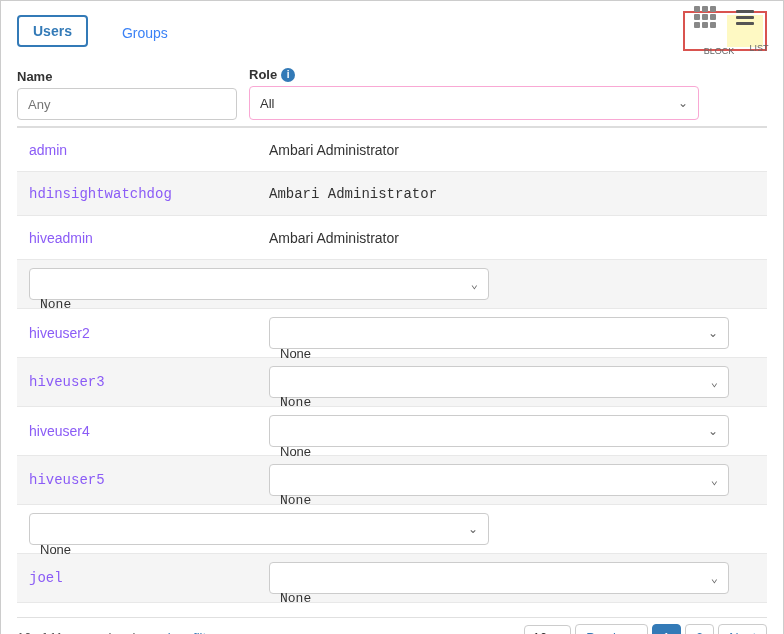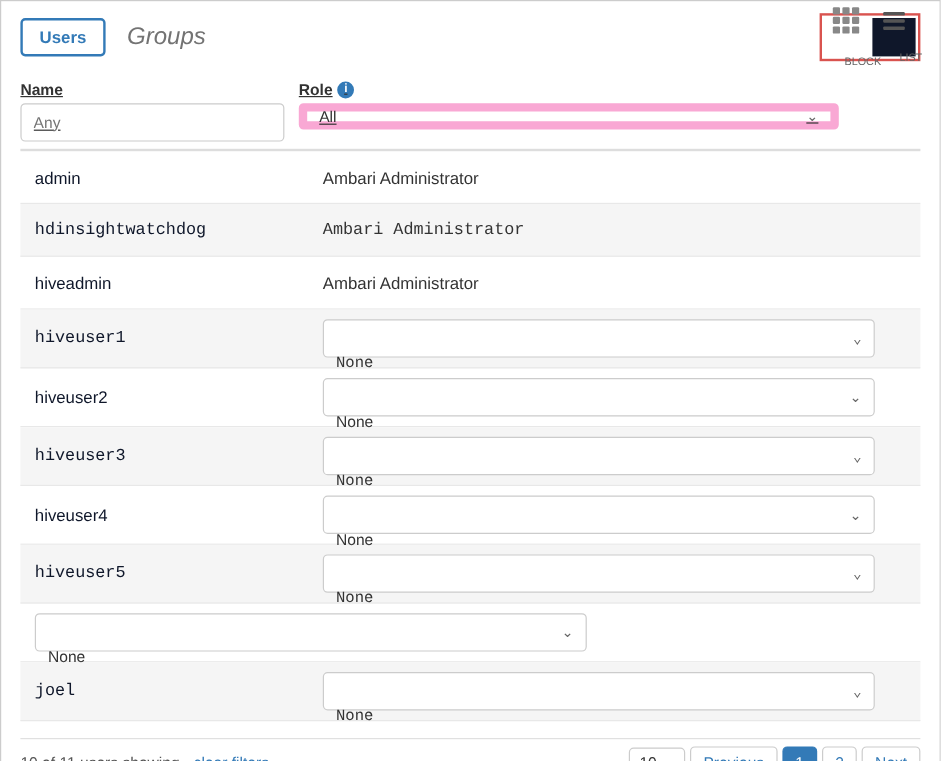--- a/index.html
+++ b/index.html
@@ -19,22 +19,22 @@
     }
     
     .top-nav {
       display: flex;
       align-items: center;
       justify-content: space-between;
       margin-bottom: 16px;
     }
     .nav-tabs {
       display: flex;
-      align-items: center;
-      gap: 4px;
+      align-items: flex-end;
+      gap: 20px;
     }
     .nav-tab {
       padding: 6px 14px;
       border: 2px solid #337ab7;
       border-radius: 4px;
       cursor: pointer;
       font-size: 14px;
       background: #fff;
       color: #337ab7;
     }
@@ -42,23 +42,22 @@
       background: #fff;
       color: #337ab7;
       font-weight: bold;
       border: 2px solid #337ab7;
     }
     .nav-tab-groups {
       padding: 6px 14px;
       border: none;
       background: none;
       cursor: pointer;
-      font-size: 20px;
-      color: #737373;
-      font-style: italic;
+      font-size: 14px;
+      color: #3b82f6;
     }
     .view-icons {
       display: flex;
       align-items: center;
       gap: 4px;
       border: 2px solid #d9534f;
       padding: 2px;
     }
     .view-icon-btn {
       display: flex;
@@ -67,21 +66,21 @@
       justify-content: center;
       width: 36px;
       height: 32px;
       cursor: pointer;
       background: #fff;
       border: none;
       font-size: 10px;
       color: #555;
     }
     .view-icon-btn.active {
-      background: #0f172a;
+      background: #fef9c3;
     }
     .icon-grid {
       display: grid;
       grid-template-columns: repeat(3, 6px);
       grid-template-rows: repeat(3, 6px);
       gap: 2px;
     }
     .icon-grid-cell {
       width: 6px;
       height: 6px;
@@ -101,24 +100,23 @@
     }
     .view-label {
       font-size: 9px;
       color: #666;
       margin-top: 18px;
       padding-left: 28px;
     }
     
     .filter-row {
       display: flex;
-      align-items: flex-start;
+      align-items: flex-end;
       gap: 12px;
       margin-bottom: 6px;
-      text-decoration: underline;
     }
     .filter-group {
       display: flex;
       flex-direction: column;
       gap: 4px;
     }
     .filter-label {
       font-weight: bold;
       font-size: 13px;
       display: flex;
@@ -144,23 +142,23 @@
       height: 32px;
       border: 1px solid #ccc;
       border-radius: 4px;
       padding: 0 10px;
       font-size: 13px;
       color: #3b82f6;
     }
     .filter-select {
       width: 450px;
       height: 20px;
-      border: 7px solid #f9a8d4;
-      border-radius: 4px;
-      padding: 4px 10px;
+      border: 1px solid #f9a8d4;
+      border-radius: 4px;
+      padding: 16px 10px;
       font-size: 13px;
       color: #333;
       display: flex;
       align-items: center;
       justify-content: space-between;
       background: #fff;
       cursor: pointer;
     }
     .chevron-down {
       font-size: 12px;
@@ -178,21 +176,21 @@
     }
     .col-name {
       width: 240px;
       padding: 8px 12px;
     }
     .col-role {
       flex: 1;
       padding: 8px 12px;
     }
     .user-link {
-      color: #0f172a;
+      color: #8b5cf6;
       text-decoration: none;
       cursor: pointer;
       margin-top: 22px;
     }
     .role-select {
       width: 100%;
       height: 32px;
       border: 1px solid #ccc;
       border-radius: 4px;
       padding: 0 10px;
@@ -330,21 +328,20 @@
       </div>
       <div class="table-row alt">
         <div class="col-name"><a class="user-link">hdinsightwatchdog</a></div>
         <div class="col-role"><span>Ambari Administrator</span></div>
       </div>
       <div class="table-row">
         <div class="col-name"><a class="user-link">hiveadmin</a></div>
         <div class="col-role"><span>Ambari Administrator</span></div>
       </div>
       <div class="table-row alt">
-        <div class="col-name"><a class="user-link">hiveuser1</a></div>
         <div class="col-role">
           <div class="role-select">
             <span class="role-text">None</span>
             <span class="chevron-down">⌄</span>
           </div>
         </div>
       </div>
       <div class="table-row">
         <div class="col-name"><a class="user-link">hiveuser2</a></div>
         <div class="col-role">

